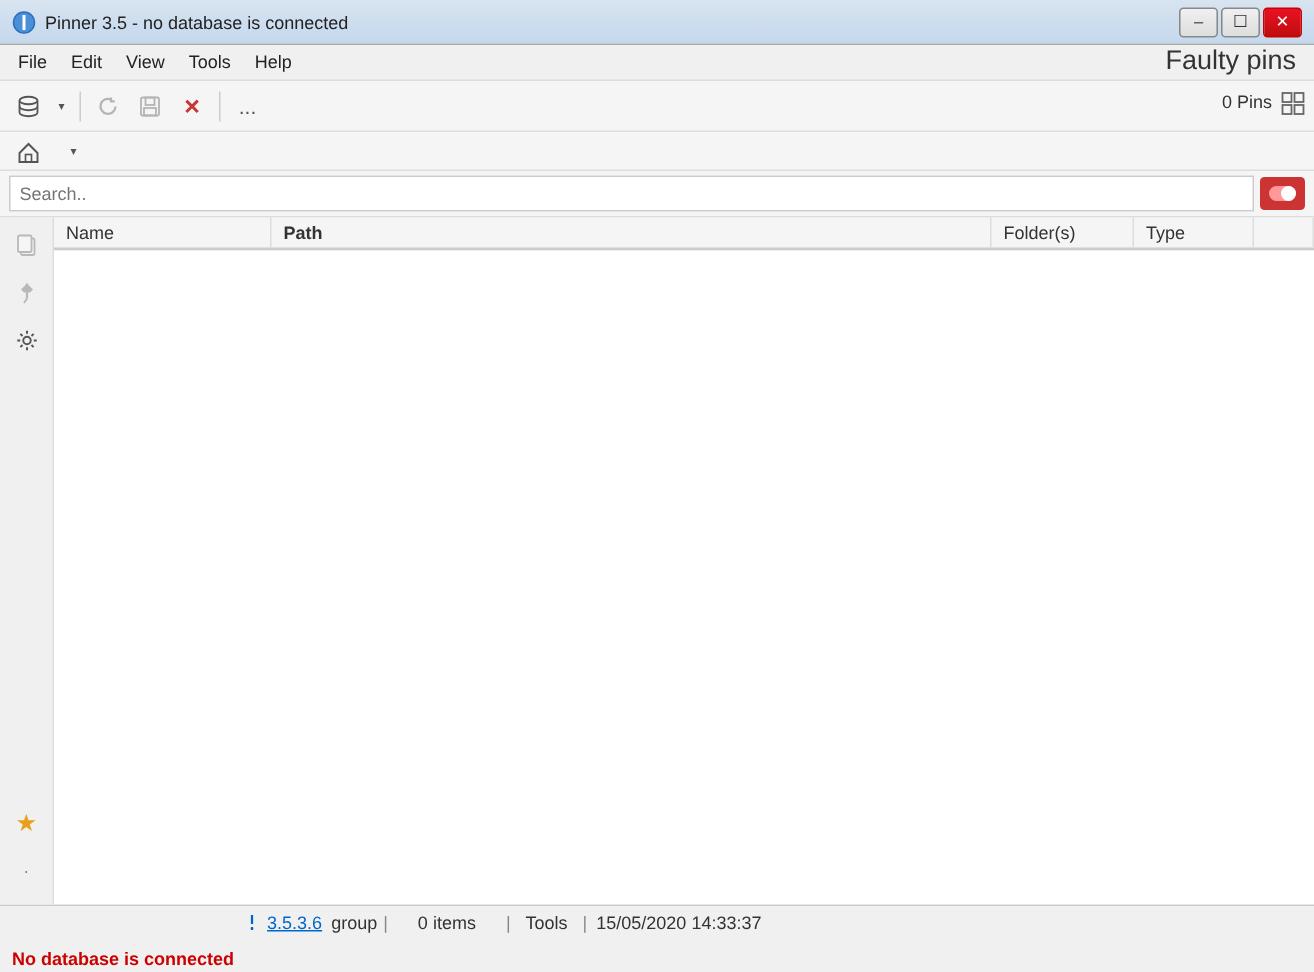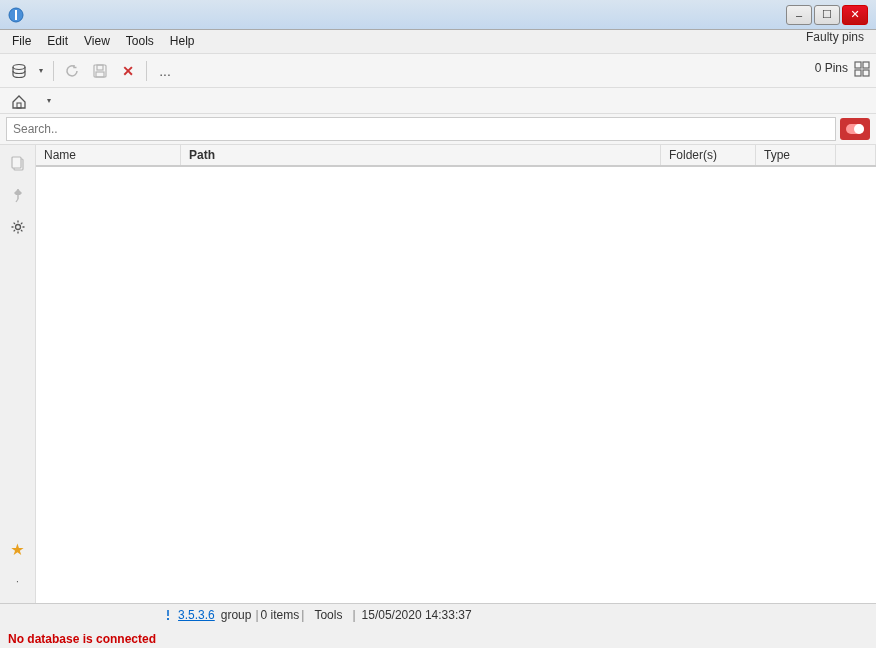--- a/index.html
+++ b/index.html
@@ -70,21 +70,21 @@
       padding: 2px 8px;
       cursor: pointer;
       font-size: 12px;
       color: #222;
       height: 22px;
       display: flex;
       align-items: center;
     }
     .menu-bar-right {
       margin-left: auto;
-      font-size: 12px;
+      font-size: 18px;
       color: #333;
       padding-right: 8px;
     }
     
     .toolbar {
       background: #f5f5f5;
       height: 34px;
       display: flex;
       align-items: center;
       padding: 0 6px;
@@ -289,21 +289,21 @@
     .status-separator {
       color: #888;
       margin: 0 2px;
     }
     .status-group {
       color: #333;
       margin: 0 2px;
     }
     .status-items {
       color: #333;
-      margin: 0 0;
+      margin: 0 18px;
     }
     .status-ready {
       color: #333;
       margin: 0 8px;
     }
     .status-datetime {
       color: #333;
       margin-left: 4px;
     }
     
@@ -331,20 +331,21 @@
 </head>
 <body>
 
 <div class="title-bar">
   <div class="title-bar-left">
 
     <svg class="title-bar-icon" viewBox="0 0 16 16">
       <circle cx="8" cy="8" r="7" fill="#4a90d9" stroke="#2a70b9" stroke-width="1"></circle>
       <line x1="8" y1="3" x2="8" y2="13" stroke="white" stroke-width="2"></line>
     </svg>
+    <span class="title-bar-text">Pinner 3.5 - no database is connected</span>
   </div>
   <div class="title-bar-controls">
     <div class="title-btn">–</div>
     <div class="title-btn">☐</div>
     <div class="title-btn close-btn">✕</div>
   </div>
 </div>
 
 <div class="menu-bar">
   <div class="menu-item">File</div>

